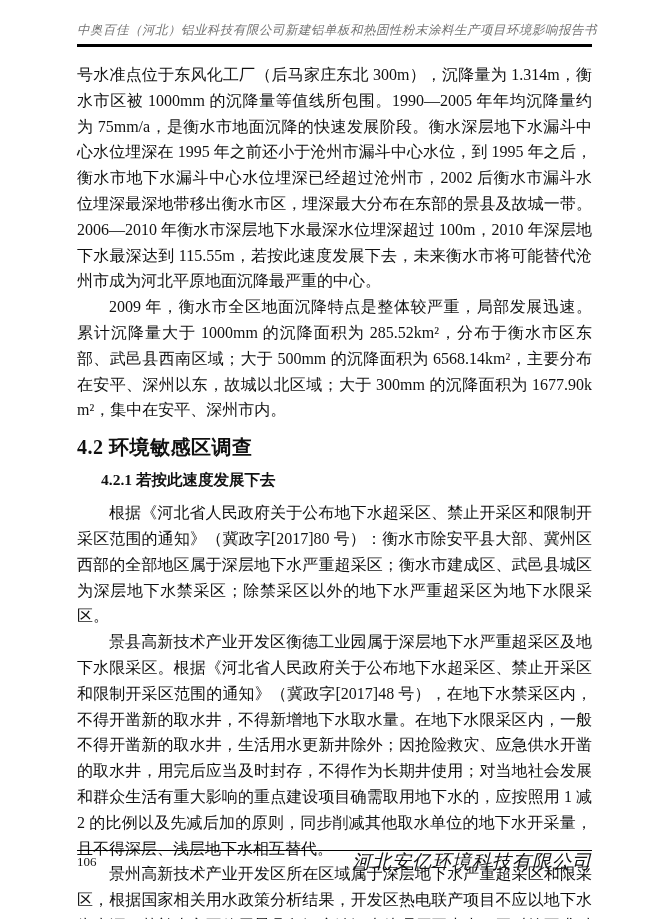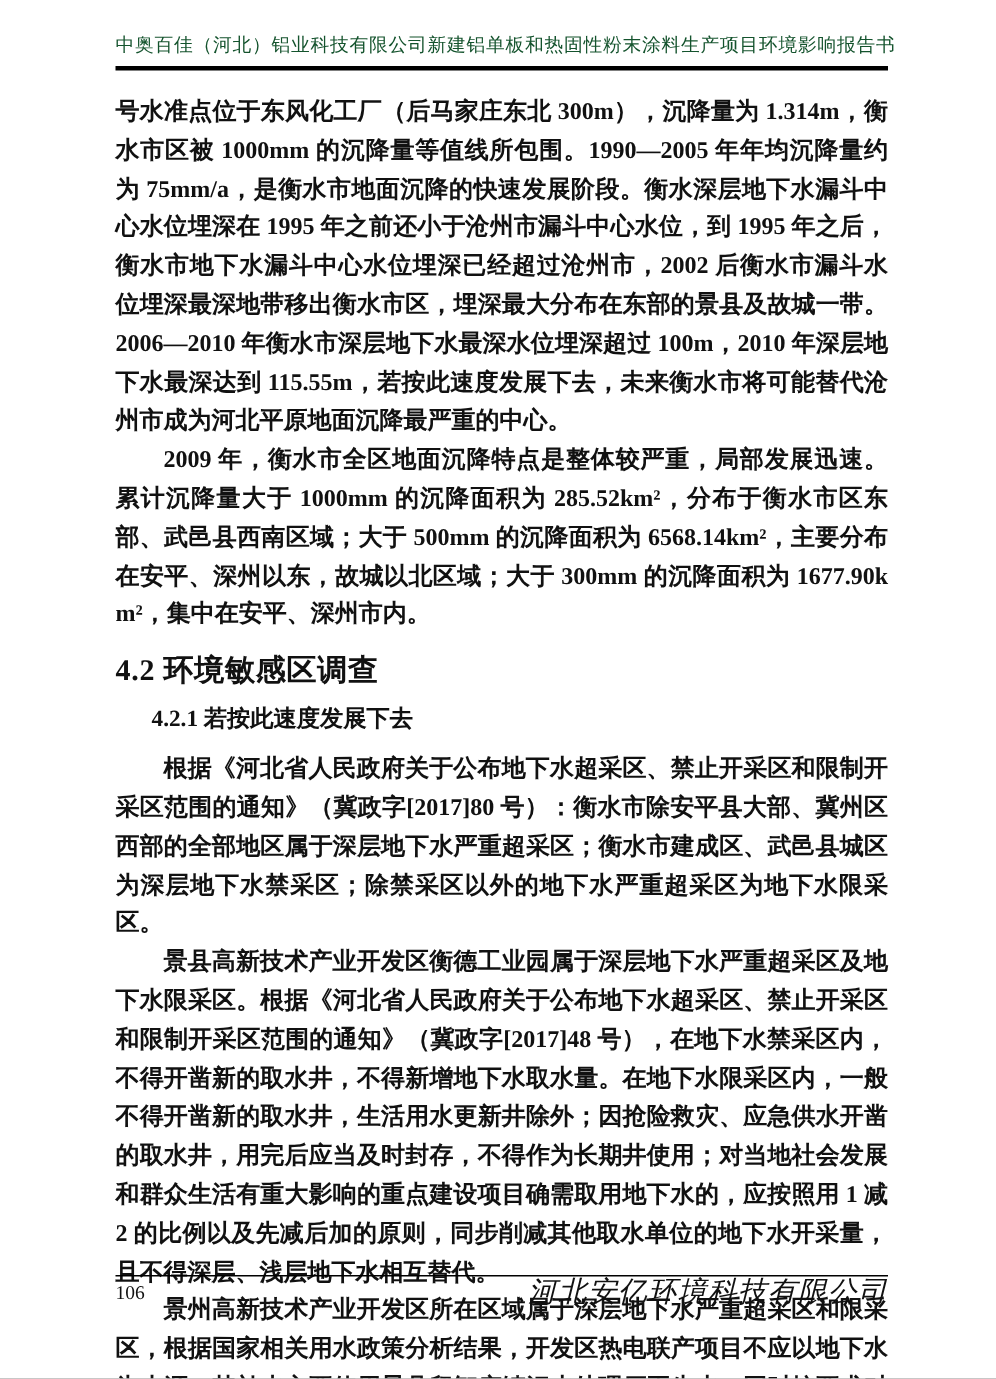--- a/index.html
+++ b/index.html
@@ -15,39 +15,40 @@
     overflow: hidden;
   }
   .content {
     position: absolute;
     left: 77px;
     top: 22px;
     width: 515px;
   }
   .running-head {
     text-align: left;
+    font-style: italic;
     font-size: 12.5px;
     letter-spacing: 0.5px;
     white-space: nowrap;
     margin-bottom: 5px;
-    color: #14532d;
+    color: #737373;
   }
   .double-rule {
     height: 2px;
     border-top: 2.5px solid #000;
     border-bottom: 1.2px solid #000;
   }
   .body-text {
     margin-top: 15px;
     font-size: 16px;
     line-height: 25.8px;
     text-align: justify;
     word-break: break-all;
   }
-  .para { text-indent: 2em; font-weight: bold; }
+  .para { text-indent: 2em; }
   .para.no-indent { text-indent: 0; }
   .h-section {
     font-size: 20px;
     font-weight: bold;
     letter-spacing: 0.5px;
     margin: 12px 0 11px 0;
     line-height: 24px;
     text-indent: 0;
   }
   .h-subsection {

